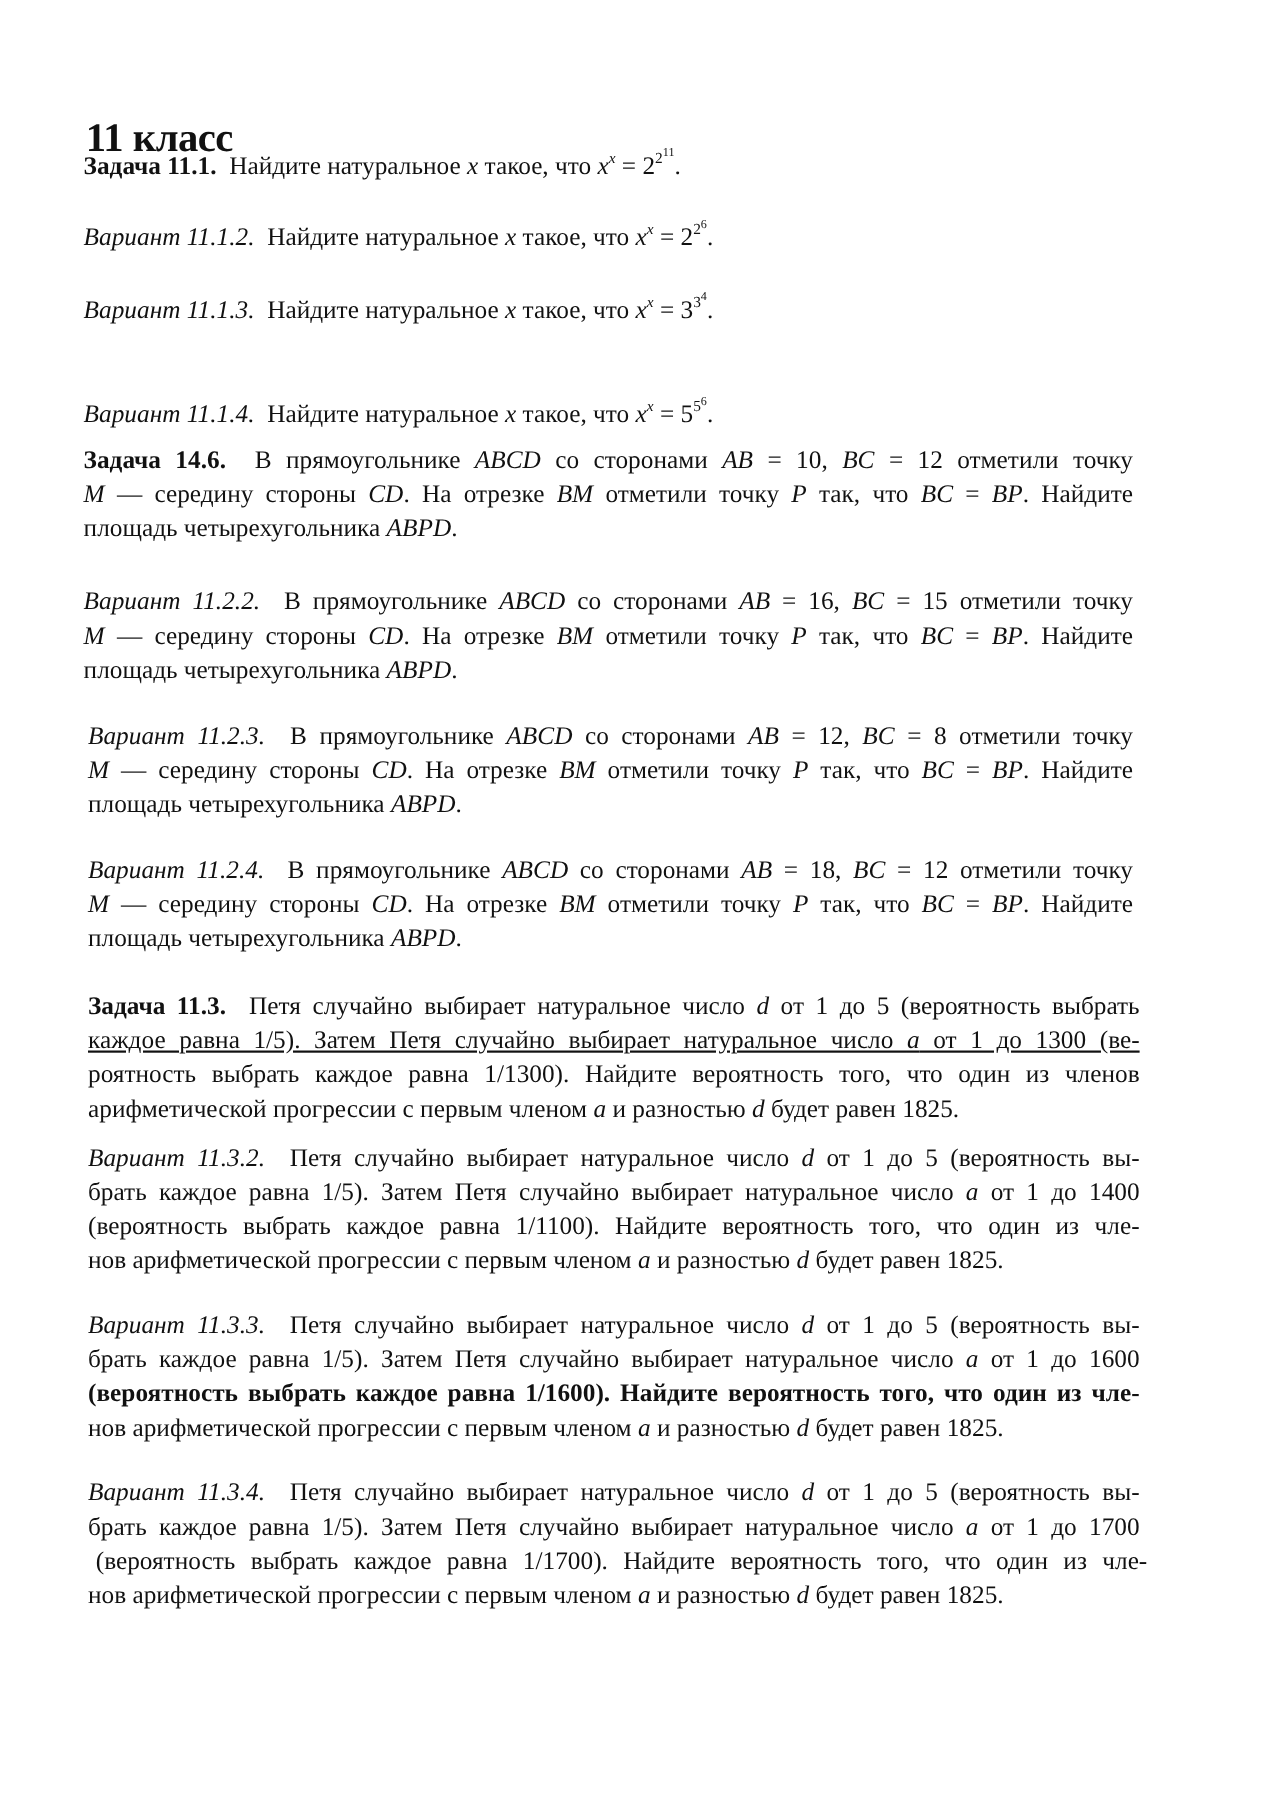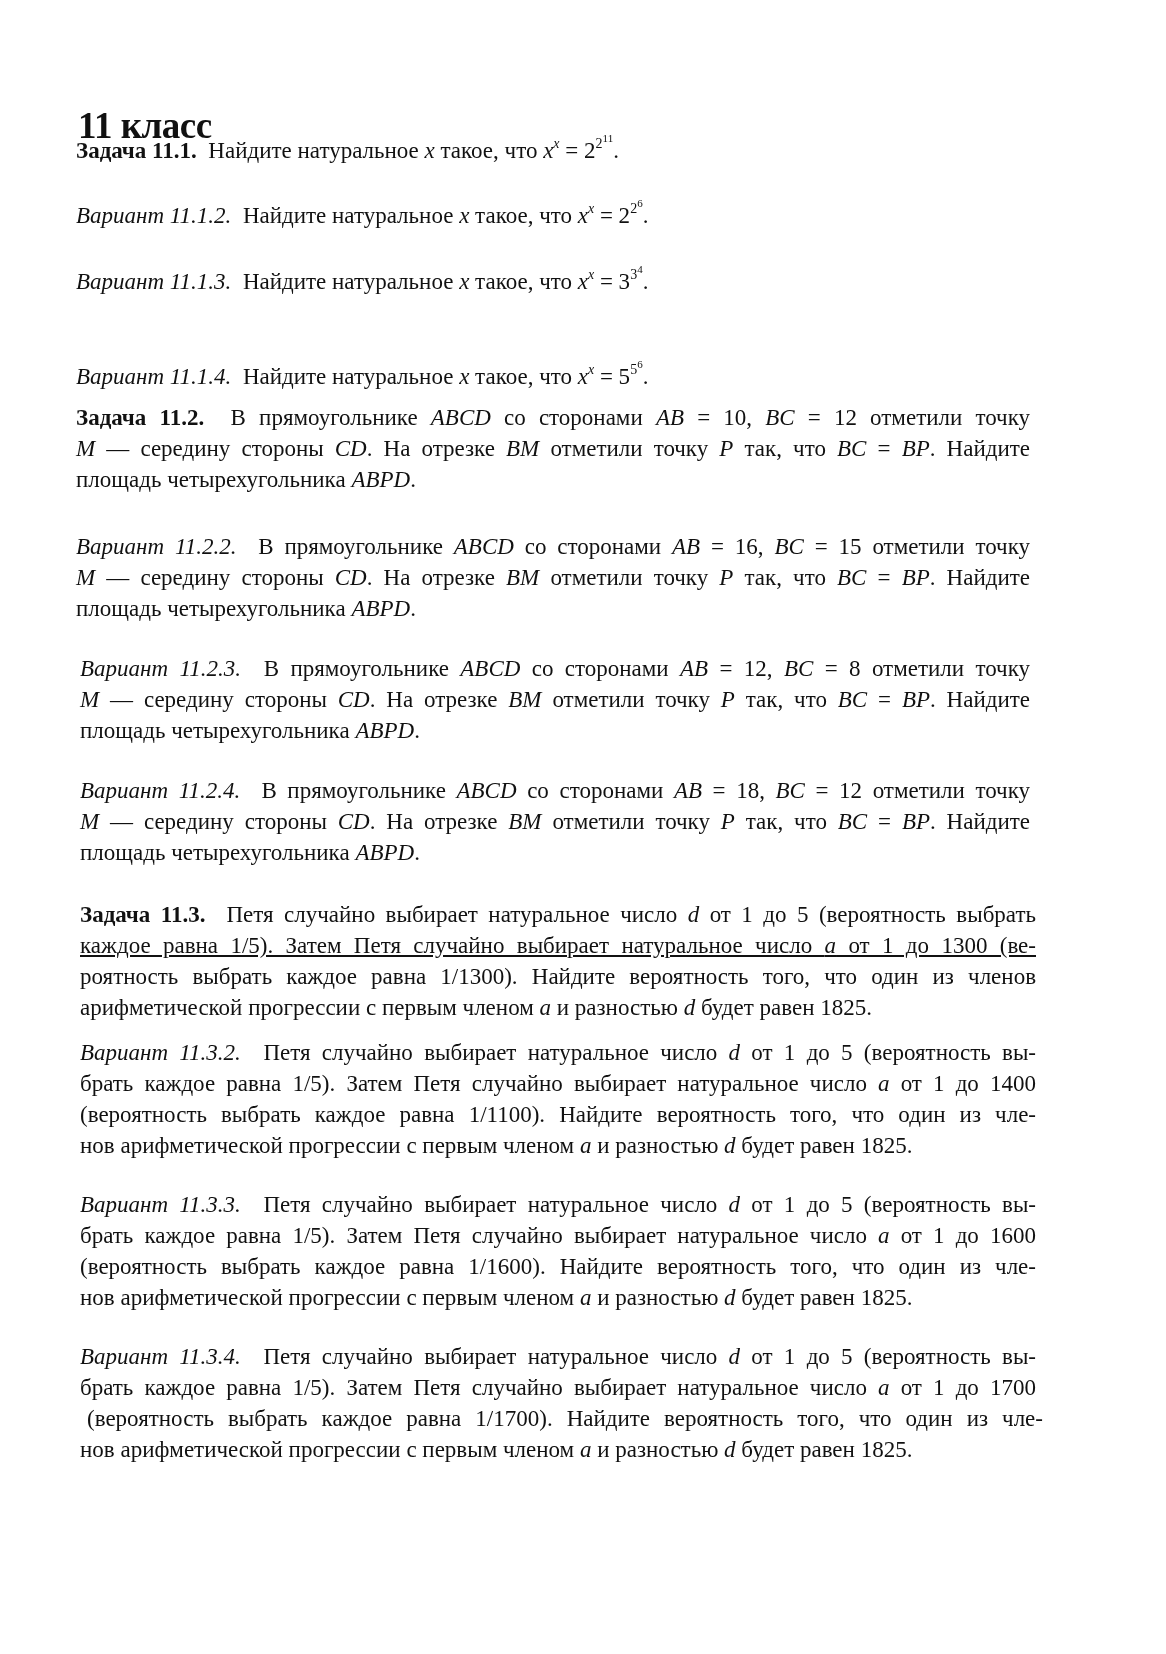--- a/index.html
+++ b/index.html
@@ -18,21 +18,21 @@
 </head>
 <body>
 
 <div class="page">
   <div class="h1">11 класс</div>
   <div id="content">
       <div class="line" style="left: 76px; top: 136px;"><span class="lbl-b">Задача 11.1.</span>&nbsp;&nbsp;Найдите натуральное <span class="m">x</span> такое, что <span class="m">x</span><sup><span class="m">x</span></sup> = 2<sup>2<sup>11</sup></sup>.</div>
       <div class="line" style="left: 76px; top: 201px;"><span class="lbl-i">Вариант 11.1.2.</span>&nbsp;&nbsp;Найдите натуральное <span class="m">x</span> такое, что <span class="m">x</span><sup><span class="m">x</span></sup> = 2<sup>2<sup>6</sup></sup>.</div>
       <div class="line" style="left: 76px; top: 267px;"><span class="lbl-i">Вариант 11.1.3.</span>&nbsp;&nbsp;Найдите натуральное <span class="m">x</span> такое, что <span class="m">x</span><sup><span class="m">x</span></sup> = 3<sup>3<sup>4</sup></sup>.</div>
       <div class="line" style="left: 76px; top: 333px; margin-top: 29px;"><span class="lbl-i">Вариант 11.1.4.</span>&nbsp;&nbsp;Найдите натуральное <span class="m">x</span> такое, что <span class="m">x</span><sup><span class="m">x</span></sup> = 5<sup>5<sup>6</sup></sup>.</div>
-      <div class="line j" style="left: 76px; top: 403px; width: 954px;"><span class="lbl-b">Задача 11.2.</span>&nbsp;&nbsp;В прямоугольнике <span class="m">ABCD</span> со сторонами <span class="m">AB</span> = 10, <span class="m">BC</span> = 12 отметили точку</div>
+      <div class="line j" style="left: 76px; top: 403px; width: 954px;"><span class="lbl-b">Задача 14.6.</span>&nbsp;&nbsp;В прямоугольнике <span class="m">ABCD</span> со сторонами <span class="m">AB</span> = 10, <span class="m">BC</span> = 12 отметили точку</div>
       <div class="line j" style="left: 76px; top: 434px; width: 954px;"><span class="m">M</span> — середину стороны <span class="m">CD</span>. На отрезке <span class="m">BM</span> отметили точку <span class="m">P</span> так, что <span class="m">BC</span> = <span class="m">BP</span>. Найдите</div>
       <div class="line" style="left: 76px; top: 465px;">площадь четырехугольника <span class="m">ABPD</span>.</div>
       <div class="line j" style="left: 76px; top: 532px; width: 954px;"><span class="lbl-i">Вариант 11.2.2.</span>&nbsp;&nbsp;В прямоугольнике <span class="m">ABCD</span> со сторонами <span class="m">AB</span> = 16, <span class="m">BC</span> = 15 отметили точку</div>
       <div class="line j" style="left: 76px; top: 563px; width: 954px;"><span class="m">M</span> — середину стороны <span class="m">CD</span>. На отрезке <span class="m">BM</span> отметили точку <span class="m">P</span> так, что <span class="m">BC</span> = <span class="m">BP</span>. Найдите</div>
       <div class="line" style="left: 76px; top: 594px;">площадь четырехугольника <span class="m">ABPD</span>.</div>
       <div class="line j" style="left: 80px; top: 654px; width: 950px;"><span class="lbl-i">Вариант 11.2.3.</span>&nbsp;&nbsp;В прямоугольнике <span class="m">ABCD</span> со сторонами <span class="m">AB</span> = 12, <span class="m">BC</span> = 8 отметили точку</div>
       <div class="line j" style="left: 80px; top: 685px; width: 950px;"><span class="m">M</span> — середину стороны <span class="m">CD</span>. На отрезке <span class="m">BM</span> отметили точку <span class="m">P</span> так, что <span class="m">BC</span> = <span class="m">BP</span>. Найдите</div>
       <div class="line" style="left: 80px; top: 716px;">площадь четырехугольника <span class="m">ABPD</span>.</div>
       <div class="line j" style="left: 80px; top: 776px; width: 950px;"><span class="lbl-i">Вариант 11.2.4.</span>&nbsp;&nbsp;В прямоугольнике <span class="m">ABCD</span> со сторонами <span class="m">AB</span> = 18, <span class="m">BC</span> = 12 отметили точку</div>
       <div class="line j" style="left: 80px; top: 807px; width: 950px;"><span class="m">M</span> — середину стороны <span class="m">CD</span>. На отрезке <span class="m">BM</span> отметили точку <span class="m">P</span> так, что <span class="m">BC</span> = <span class="m">BP</span>. Найдите</div>
@@ -40,20 +40,20 @@
       <div class="line j" style="left: 80px; top: 900px; width: 956px;"><span class="lbl-b">Задача 11.3.</span>&nbsp;&nbsp;Петя случайно выбирает натуральное число <span class="m">d</span> от 1 до 5 (вероятность выбрать</div>
       <div class="line j" style="left: 80px; top: 931px; width: 956px; text-decoration: underline;">каждое равна 1/5). Затем Петя случайно выбирает натуральное число <span class="m">a</span> от 1 до 1300 (ве-</div>
       <div class="line j" style="left: 80px; top: 962px; width: 956px;">роятность выбрать каждое равна 1/1300). Найдите вероятность того, что один из членов</div>
       <div class="line" style="left: 80px; top: 993px;">арифметической прогрессии с первым членом <span class="m">a</span> и разностью <span class="m">d</span> будет равен 1825.</div>
       <div class="line j" style="left: 80px; top: 1038px; width: 956px;"><span class="lbl-i">Вариант 11.3.2.</span>&nbsp;&nbsp;Петя случайно выбирает натуральное число <span class="m">d</span> от 1 до 5 (вероятность вы-</div>
       <div class="line j" style="left: 80px; top: 1069px; width: 956px;">брать каждое равна 1/5). Затем Петя случайно выбирает натуральное число <span class="m">a</span> от 1 до 1400</div>
       <div class="line j" style="left: 80px; top: 1100px; width: 956px;">(вероятность выбрать каждое равна 1/1100). Найдите вероятность того, что один из чле-</div>
       <div class="line" style="left: 80px; top: 1131px;">нов арифметической прогрессии с первым членом <span class="m">a</span> и разностью <span class="m">d</span> будет равен 1825.</div>
       <div class="line j" style="left: 80px; top: 1190px; width: 956px;"><span class="lbl-i">Вариант 11.3.3.</span>&nbsp;&nbsp;Петя случайно выбирает натуральное число <span class="m">d</span> от 1 до 5 (вероятность вы-</div>
       <div class="line j" style="left: 80px; top: 1221px; width: 956px;">брать каждое равна 1/5). Затем Петя случайно выбирает натуральное число <span class="m">a</span> от 1 до 1600</div>
-      <div class="line j" style="left: 80px; top: 1252px; width: 956px;">(вероятность выбрать каждое равна 1/1600). Найдите вероятность того, что один из чле-</div>
+      <div class="line j" style="left: 80px; top: 1252px; width: 956px; font-weight: bold;">(вероятность выбрать каждое равна 1/1600). Найдите вероятность того, что один из чле-</div>
       <div class="line" style="left: 80px; top: 1283px;">нов арифметической прогрессии с первым членом <span class="m">a</span> и разностью <span class="m">d</span> будет равен 1825.</div>
       <div class="line j" style="left: 80px; top: 1342px; width: 956px;"><span class="lbl-i">Вариант 11.3.4.</span>&nbsp;&nbsp;Петя случайно выбирает натуральное число <span class="m">d</span> от 1 до 5 (вероятность вы-</div>
       <div class="line j" style="left: 80px; top: 1373px; width: 956px;">брать каждое равна 1/5). Затем Петя случайно выбирает натуральное число <span class="m">a</span> от 1 до 1700</div>
       <div class="line j" style="left: 87px; top: 1404px; width: 956px;">(вероятность выбрать каждое равна 1/1700). Найдите вероятность того, что один из чле-</div>
       <div class="line" style="left: 80px; top: 1435px;">нов арифметической прогрессии с первым членом <span class="m">a</span> и разностью <span class="m">d</span> будет равен 1825.</div>
     </div>
 </div>
 
 </body></html>

